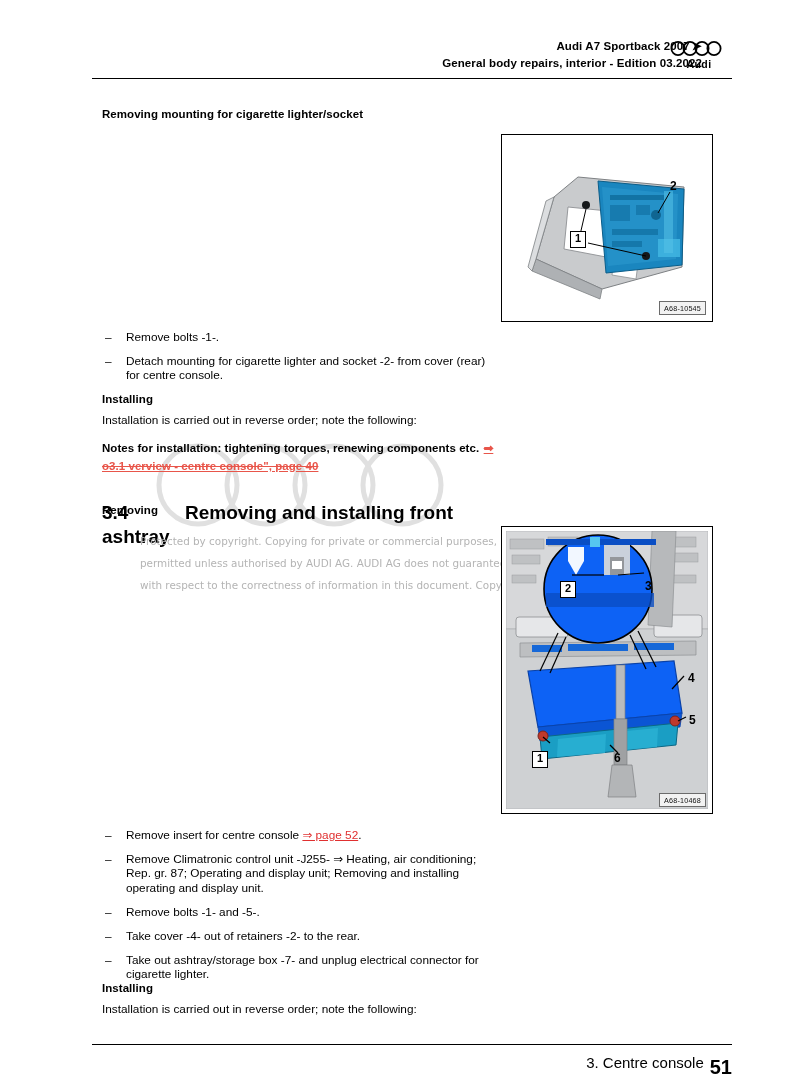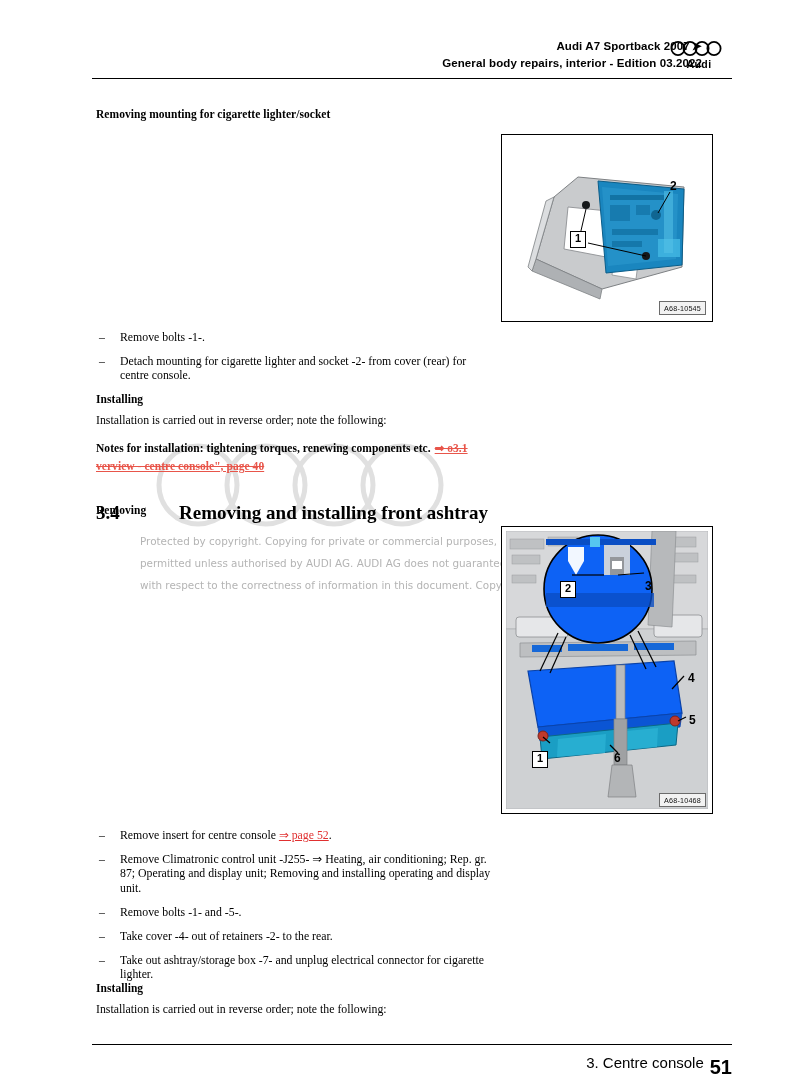--- a/index.html
+++ b/index.html
@@ -75,23 +75,22 @@
     top: 440px;
     width: 330px;
     height: 90px;
     opacity: 0.30;
     pointer-events: none;
   }
 
   
   .col {
     position: absolute;
-    left: 96px;
+    left: 102px;
     width: 395px;
-    font-family: Liberation Serif, serif;
   }
   .h-bold {
     font-size: 11.5px;
     font-weight: bold;
     line-height: 15px;
     letter-spacing: 0.05px;
   }
   .p-normal {
     font-size: 11.8px;
     line-height: 15px;

